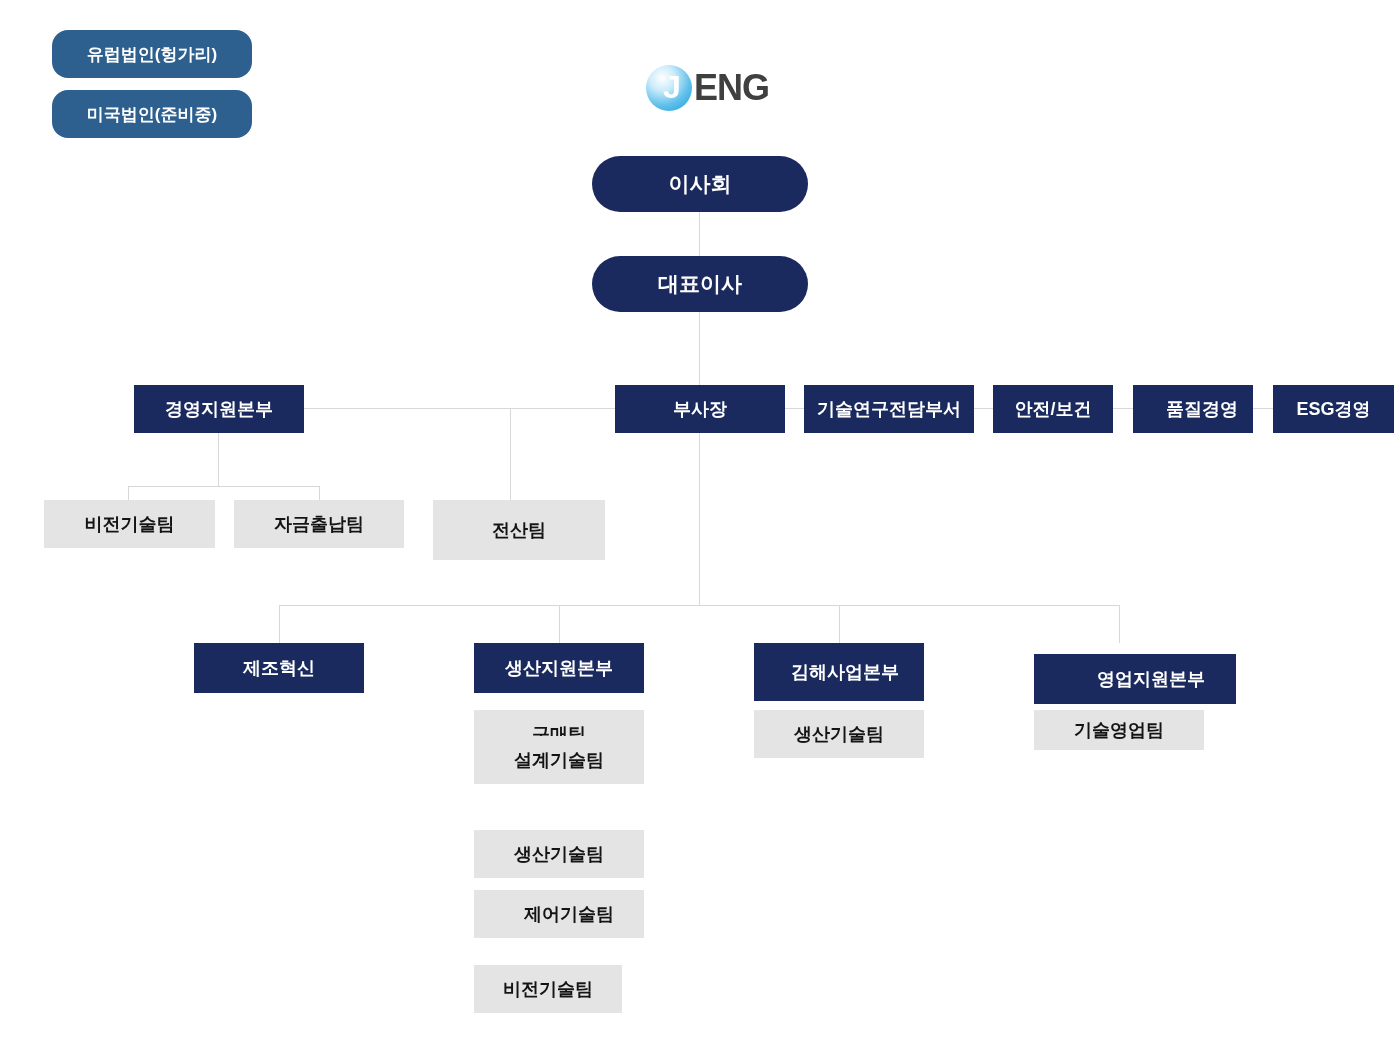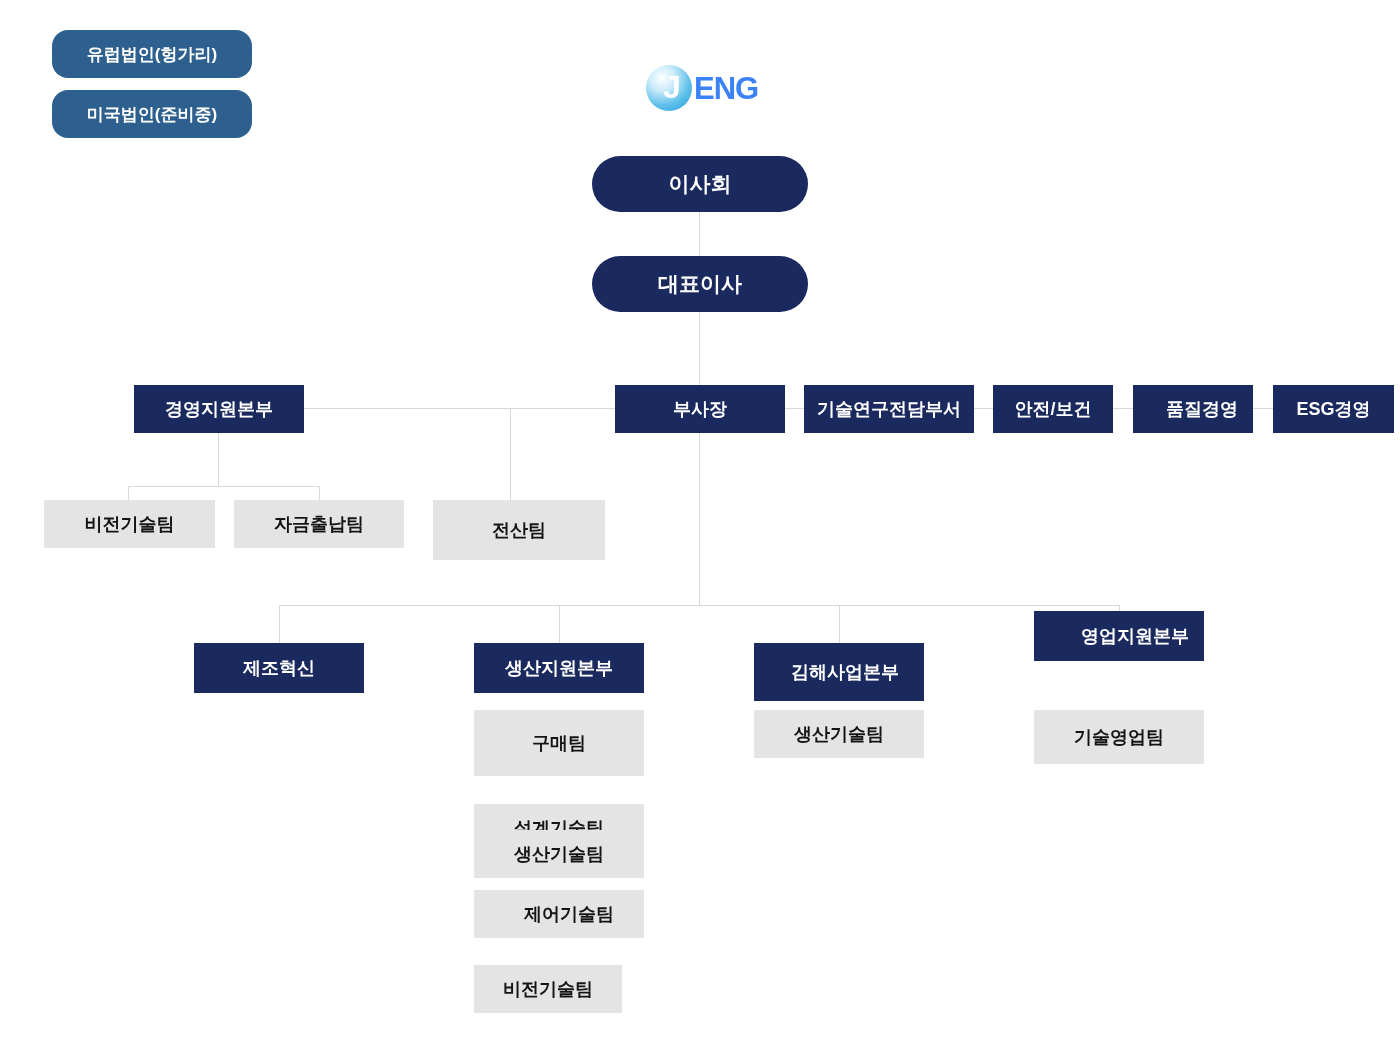--- a/index.html
+++ b/index.html
@@ -44,21 +44,21 @@
     width: 46px; height: 46px; border-radius: 50%;
     background: radial-gradient(circle at 35% 28%, #ffffff 0%, #cdecfa 28%, #5fc0ea 62%, #1f9cd8 100%);
     display: flex; align-items: center; justify-content: center;
     flex: 0 0 auto;
   }
   .logo-j {
     color: #ffffff; font-size: 32px; font-weight: 700;
     line-height: 1; margin-left: 6px; margin-top: -2px;
   }
   .logo-word {
-    color: #3b82f6; font-size: 31px; font-weight: 800;
+    color: #404040; font-size: 36px; font-weight: 800;
     letter-spacing: -1px; line-height: 1; margin-left: 2px;
   }
 </style>
 </head>
 <body>
 
 <div id="canvas">
 
   <div class="abs node legend-box" style="left:52px; top:30px; width:200px; height:48px;">유럽법인(헝가리)</div>
   <div class="abs node legend-box" style="left:52px; top:90px; width:200px; height:48px;">미국법인(준비중)</div>
@@ -95,25 +95,25 @@
   <div class="abs node navy-box" style="left:1133px; top:385px; width:120px; height:48px;padding-left:18px;">품질경영</div>
   <div class="abs node navy-box" style="left:1273px; top:385px; width:121px; height:48px;">ESG경영</div>
 
   <div class="abs node gray-box" style="left:44px; top:500px; width:171px; height:48px;">비전기술팀</div>
   <div class="abs node gray-box" style="left:234px; top:500px; width:170px; height:48px;">자금출납팀</div>
   <div class="abs node gray-box" style="left:433px; top:500px; width:172px; height:60px;">전산팀</div>
 
   <div class="abs node navy-box" style="left:474px; top:643px; width:170px; height:50px;">생산지원본부</div>
   <div class="abs node navy-box" style="left:194px; top:643px; width:170px; height:50px;">제조혁신</div>
   <div class="abs node navy-box" style="left:754px; top:643px; width:170px; height:58px;padding-left:12px;">김해사업본부</div>
-  <div class="abs node navy-box" style="left:1034px; top:611px; width:170px; height:50px;padding-left:32px;">영업지원본부</div>
+  <div class="abs node navy-box" style="left:1034px; top:654px; width:202px; height:50px;padding-left:32px;">영업지원본부</div>
 
-  <div class="abs node gray-box" style="left:474px; top:710px; width:170px; height:66px;">구매팀</div>
-  <div class="abs node gray-box" style="left:474px; top:804px; width:170px; height:48px;">설계기술팀</div>
+  <div class="abs node gray-box" style="left:474px; top:710px; width:170px; height:48px;">구매팀</div>
+  <div class="abs node gray-box" style="left:474px; top:736px; width:170px; height:48px;">설계기술팀</div>
   <div class="abs node gray-box" style="left:474px; top:830px; width:170px; height:48px;">생산기술팀</div>
   <div class="abs node gray-box" style="left:474px; top:890px; width:170px; height:48px;padding-left:20px;">제어기술팀</div>
   <div class="abs node gray-box" style="left:474px; top:950px; width:148px; height:48px;margin-top:15px;">비전기술팀</div>
 
   <div class="abs node gray-box" style="left:754px; top:710px; width:170px; height:48px;">생산기술팀</div>
 
-  <div class="abs node gray-box" style="left:1034px; top:710px; width:170px; height:54px;">기술영업팀</div>
+  <div class="abs node gray-box" style="left:1034px; top:710px; width:170px; height:40px;">기술영업팀</div>
 
 </div>
 
 </body></html>

